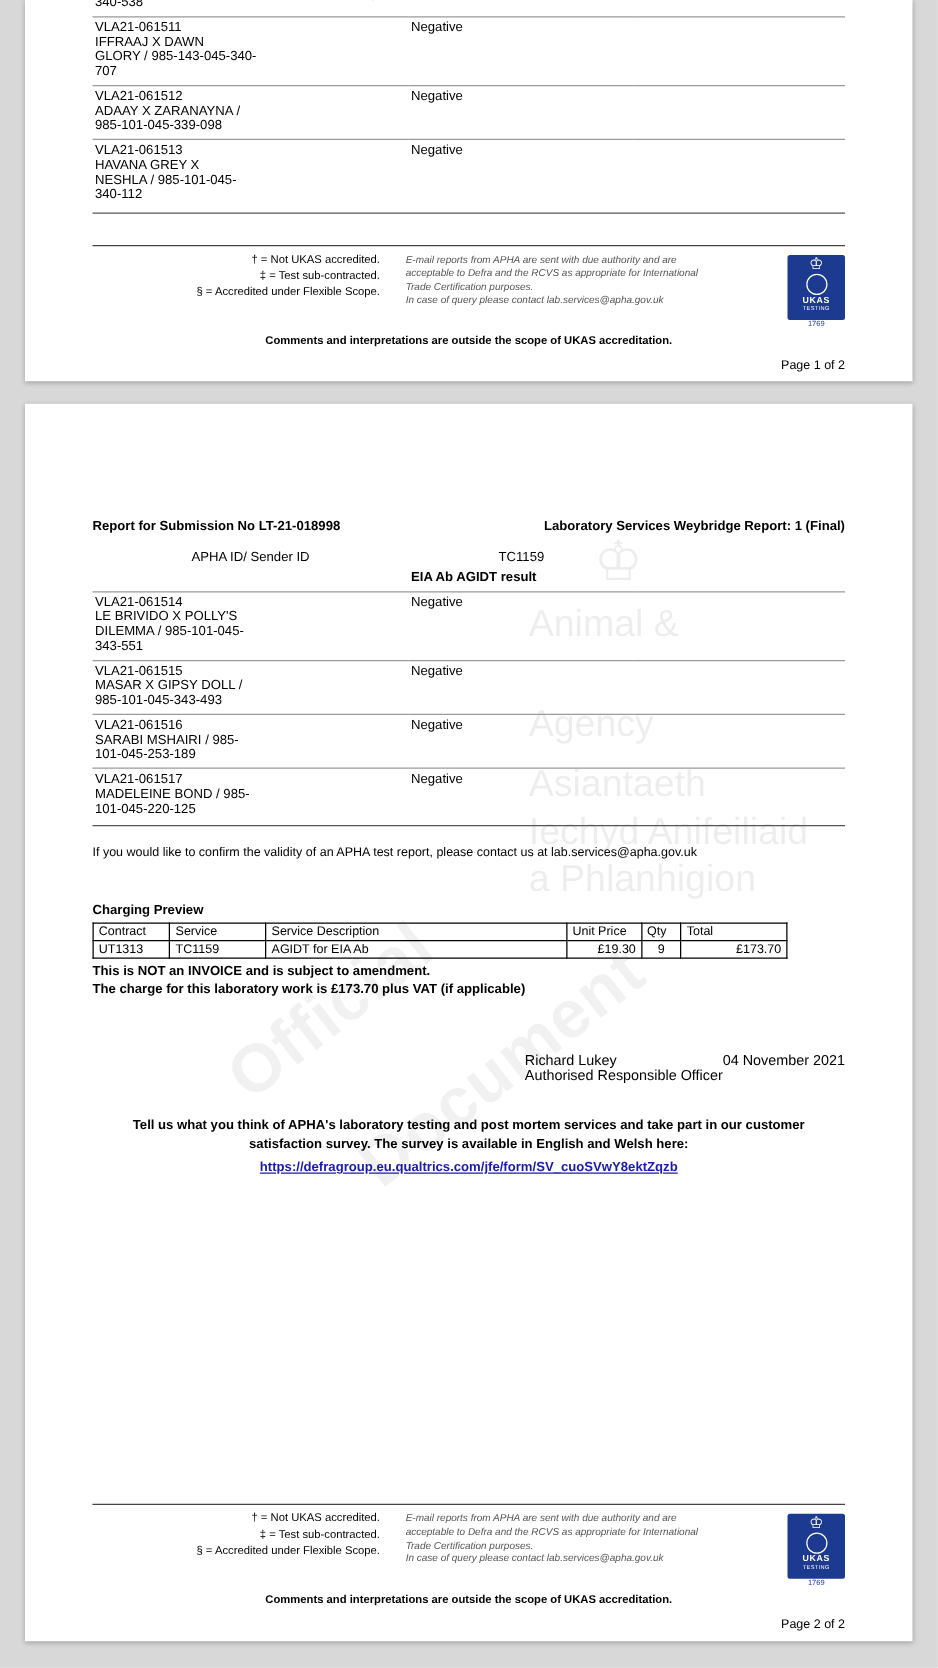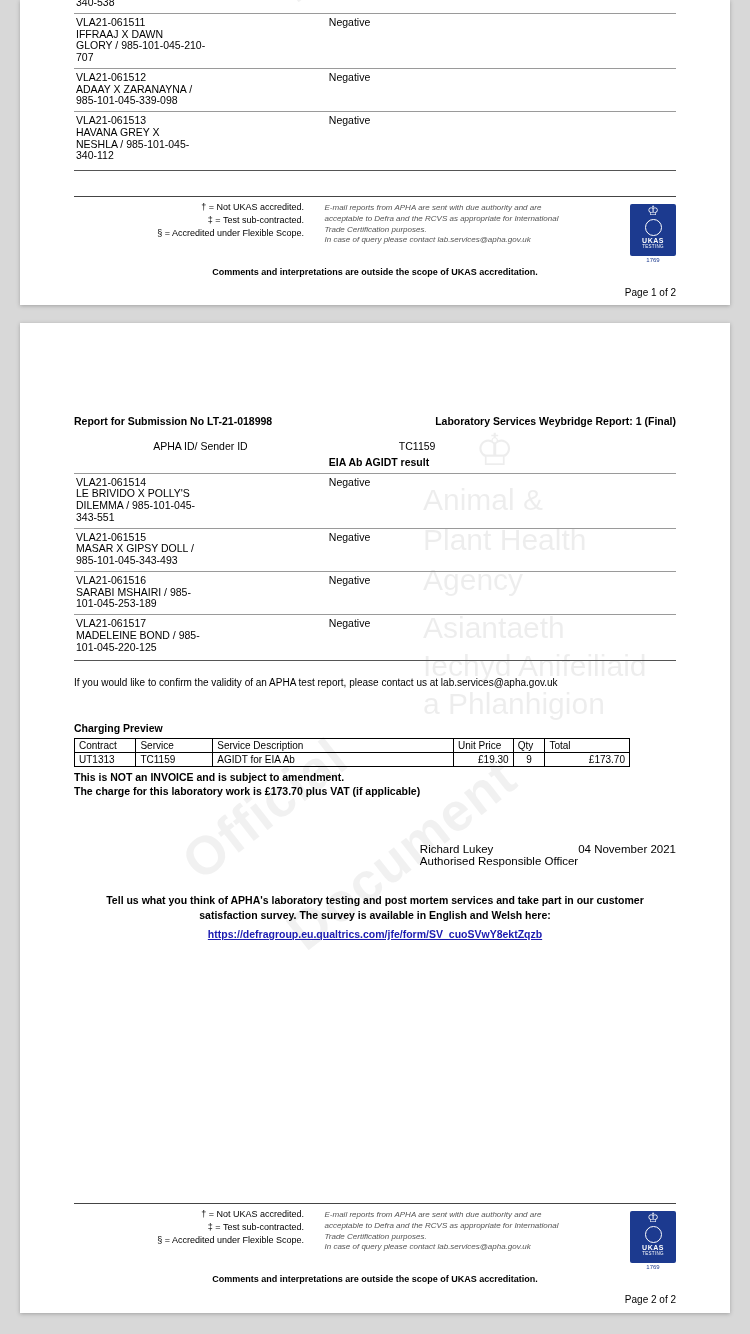--- a/index.html
+++ b/index.html
@@ -146,21 +146,21 @@
           <tbody>
             <tr>
               <td class="col-id">340-538</td>
               <td class="col-res"></td>
               <td class="col-pad"></td>
             </tr>
             <tr class="row">
               <td class="col-id">
                 <div>VLA21-061511</div>
                 <div>IFFRAAJ X DAWN</div>
-                <div>GLORY / 985-101-045-210-</div>
+                <div>GLORY / 985-143-045-340-</div>
                 <div>707</div>
               </td>
               <td class="col-res">Negative</td>
               <td class="col-pad"></td>
             </tr>
             <tr class="row">
               <td class="col-id">
                 <div>VLA21-061512</div>
                 <div>ADAAY X ZARANAYNA /</div>
                 <div>985-101-045-339-098</div>
@@ -211,21 +211,20 @@
         <div class="pageno">Page 1 of  2</div>
       </div>
     </div>
   </div>
 
   <div class="page page-2">
     <div class="sheet">
 
       <div class="wm-crest" style="left:455px; top:105px;">♔</div>
       <div class="wm-apha" style="left:403px; top:160px;">Animal &amp;</div>
-      <div class="wm-apha" style="left:403px; top:200px;">Plant Health</div>
       <div class="wm-apha" style="left:403px; top:240px;">Agency</div>
       <div class="wm-apha" style="left:403px; top:288px;">Asiantaeth</div>
       <div class="wm-apha" style="left:403px; top:326px;">Iechyd Anifeiliaid</div>
       <div class="wm-apha" style="left:403px; top:364px;">a Phlanhigion</div>
 
       <div class="wm wm-diag" style="left:150px; top:520px;">Official</div>
       <div class="wm wm-diag" style="left:255px; top:590px;">Document</div>
 
       <div class="inner" style="top:92px;">
         <div class="rep-head">

